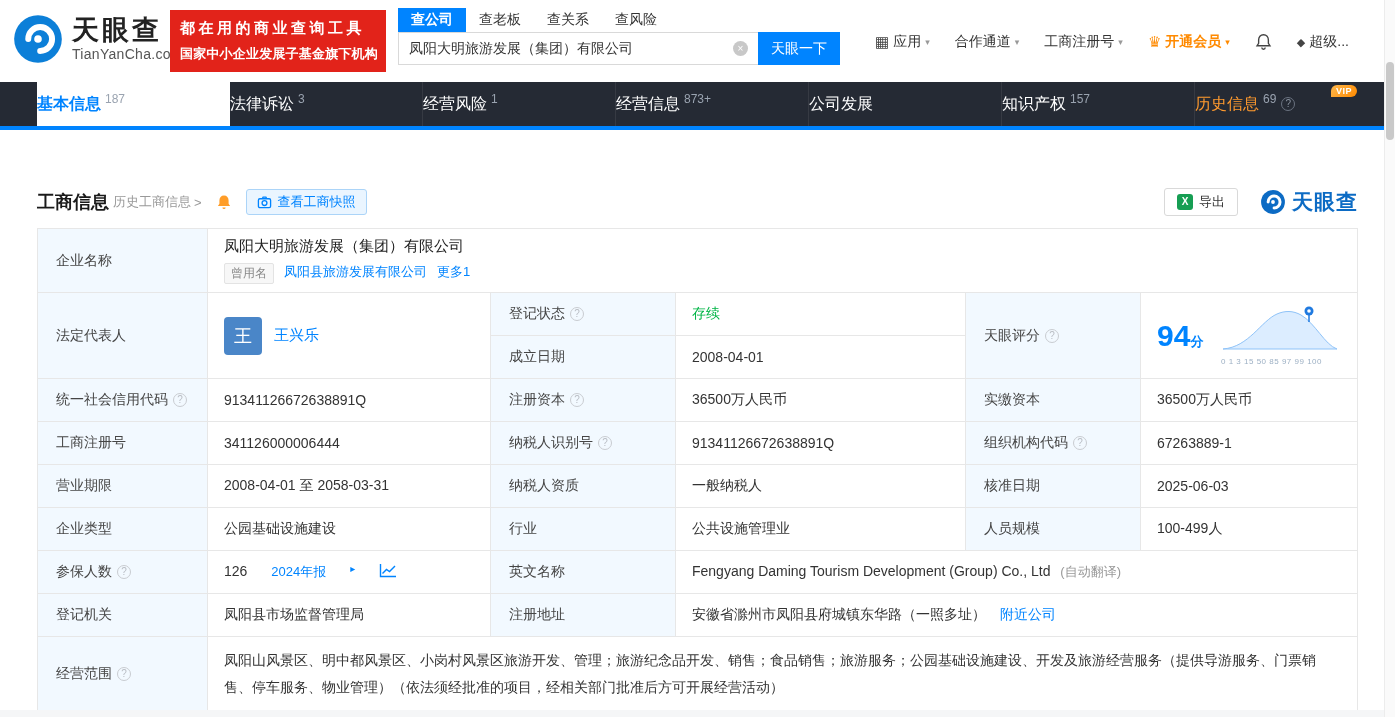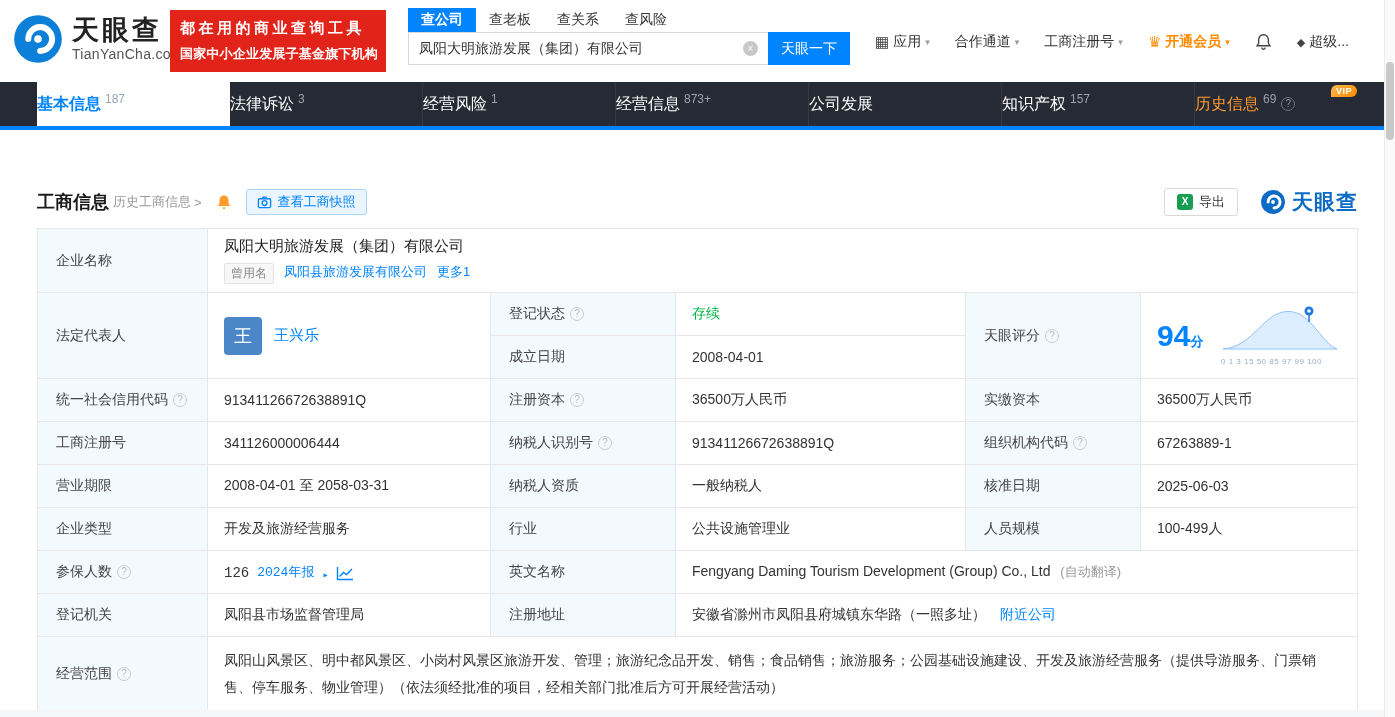--- a/index.html
+++ b/index.html
@@ -10,21 +10,21 @@
   
   .topbar { position:relative; height:82px; background:#fff; }
   .logo { position:absolute; left:12px; top:13px; display:flex; align-items:center; gap:8px; cursor:pointer; }
   .logo-mark { width:52px; height:52px; }
   .logo-cn { font-size:27px; font-weight:bold; color:#222; letter-spacing:3px; line-height:1.05; }
   .logo-en { font-size:14px; color:#555; letter-spacing:0.3px; margin-top:2px; }
   .badge { position:absolute; left:170px; top:10px; width:216px; height:62px; background:#e2231a; color:#fff; padding:9px 10px; }
   .badge-l1 { font-size:15px; font-weight:bold; letter-spacing:3.5px; white-space:nowrap; }
   .badge-l2 { font-size:13px; font-weight:bold; margin-top:7px; letter-spacing:0.2px; white-space:nowrap; }
 
-  .search { position:absolute; left:408px; top:8px; }
+  .search { position:absolute; left:398px; top:8px; }
   .stabs { display:flex; }
   .stab { padding:3px 13px; font-size:14px; color:#333; cursor:pointer; white-space:nowrap; }
   .stab.active { background:#0084ff; color:#fff; font-weight:bold; }
   .srow { display:flex; }
   .sinput-wrap { position:relative; }
   input.sinput { width:360px; height:33px; border:1px solid #d9d9d9; border-right:none; padding:0 32px 0 10px; font-size:14px; color:#333; outline:none; }
   .clear { position:absolute; right:10px; top:9px; width:15px; height:15px; border-radius:50%; background:#c8c8c8; color:#fff; font-size:10px; line-height:15px; text-align:center; cursor:pointer; }
   .sbtn { width:82px; height:33px; background:#0084ff; color:#fff; font-size:14px; border:none; cursor:pointer; white-space:nowrap; }
 
   .topnav { position:absolute; right:46px; top:33px; display:flex; align-items:center; gap:25px; font-size:14px; color:#333; }
@@ -78,21 +78,21 @@
   .legal-name { font-size:15px; }
 
   .status { color:#00b546; }
 
   .score-cell { display:flex; align-items:center; justify-content:space-between; }
   .score-num { font-size:30px; font-weight:bold; color:#0084ff; line-height:1; white-space:nowrap; }
   .score-unit { font-size:13px; font-weight:bold; color:#0084ff; }
   .score-chart { width:120px; }
   .score-axis { font-size:8px; color:#9db0c4; white-space:nowrap; margin-top:1px; letter-spacing:0.5px; }
 
-  .insured { display:flex; align-items:flex-end; gap:8px;font-family:Liberation Mono, monospace; }
+  .insured { display:flex; align-items:flex-start; gap:24px; }
   .report-link { color:#0084ff; font-size:13px; cursor:pointer; }
   .report-caret { color:#0084ff; font-size:10px; }
   .chart-icon { display:inline-flex; cursor:pointer; }
 
   .en-note { color:#999; font-size:13px; margin-left:6px; }
   .addr-link { margin-left:10px; }
   .scope-text { line-height:1.9; }
 
   
   .scrollbar { position:fixed; right:0; top:0; width:11px; height:717px; background:#fafafa; border-left:1px solid #ececec; }
@@ -348,21 +348,21 @@
       <td class="lbl">
         <span>核准日期</span>
       </td>
       <td>2025-06-03</td>
     </tr>
 
     <tr class="r-sub">
       <td class="lbl">
         <span>企业类型</span>
       </td>
-      <td>开发及旅游经营服务</td>
+      <td>公园基础设施建设</td>
       <td class="lbl">
         <span>行业</span>
       </td>
       <td>公共设施管理业</td>
       <td class="lbl">
         <span>人员规模</span>
       </td>
       <td>100-499人</td>
     </tr>
 

